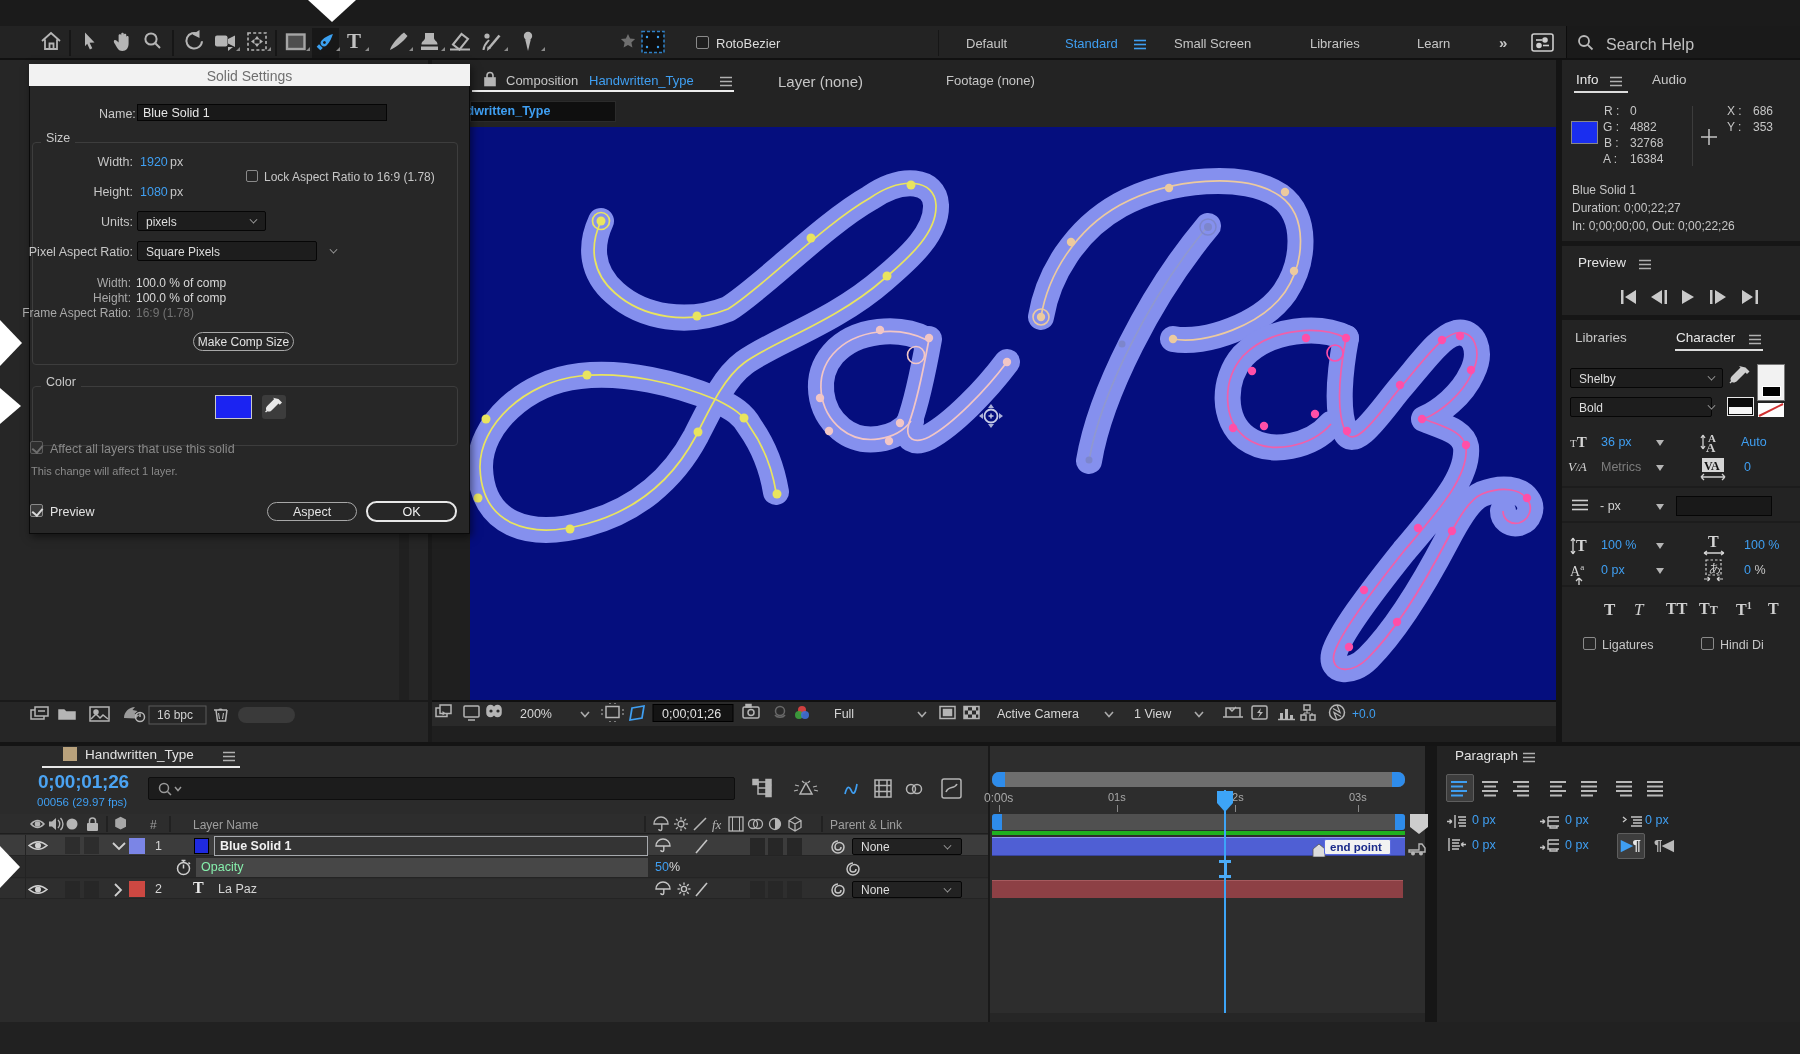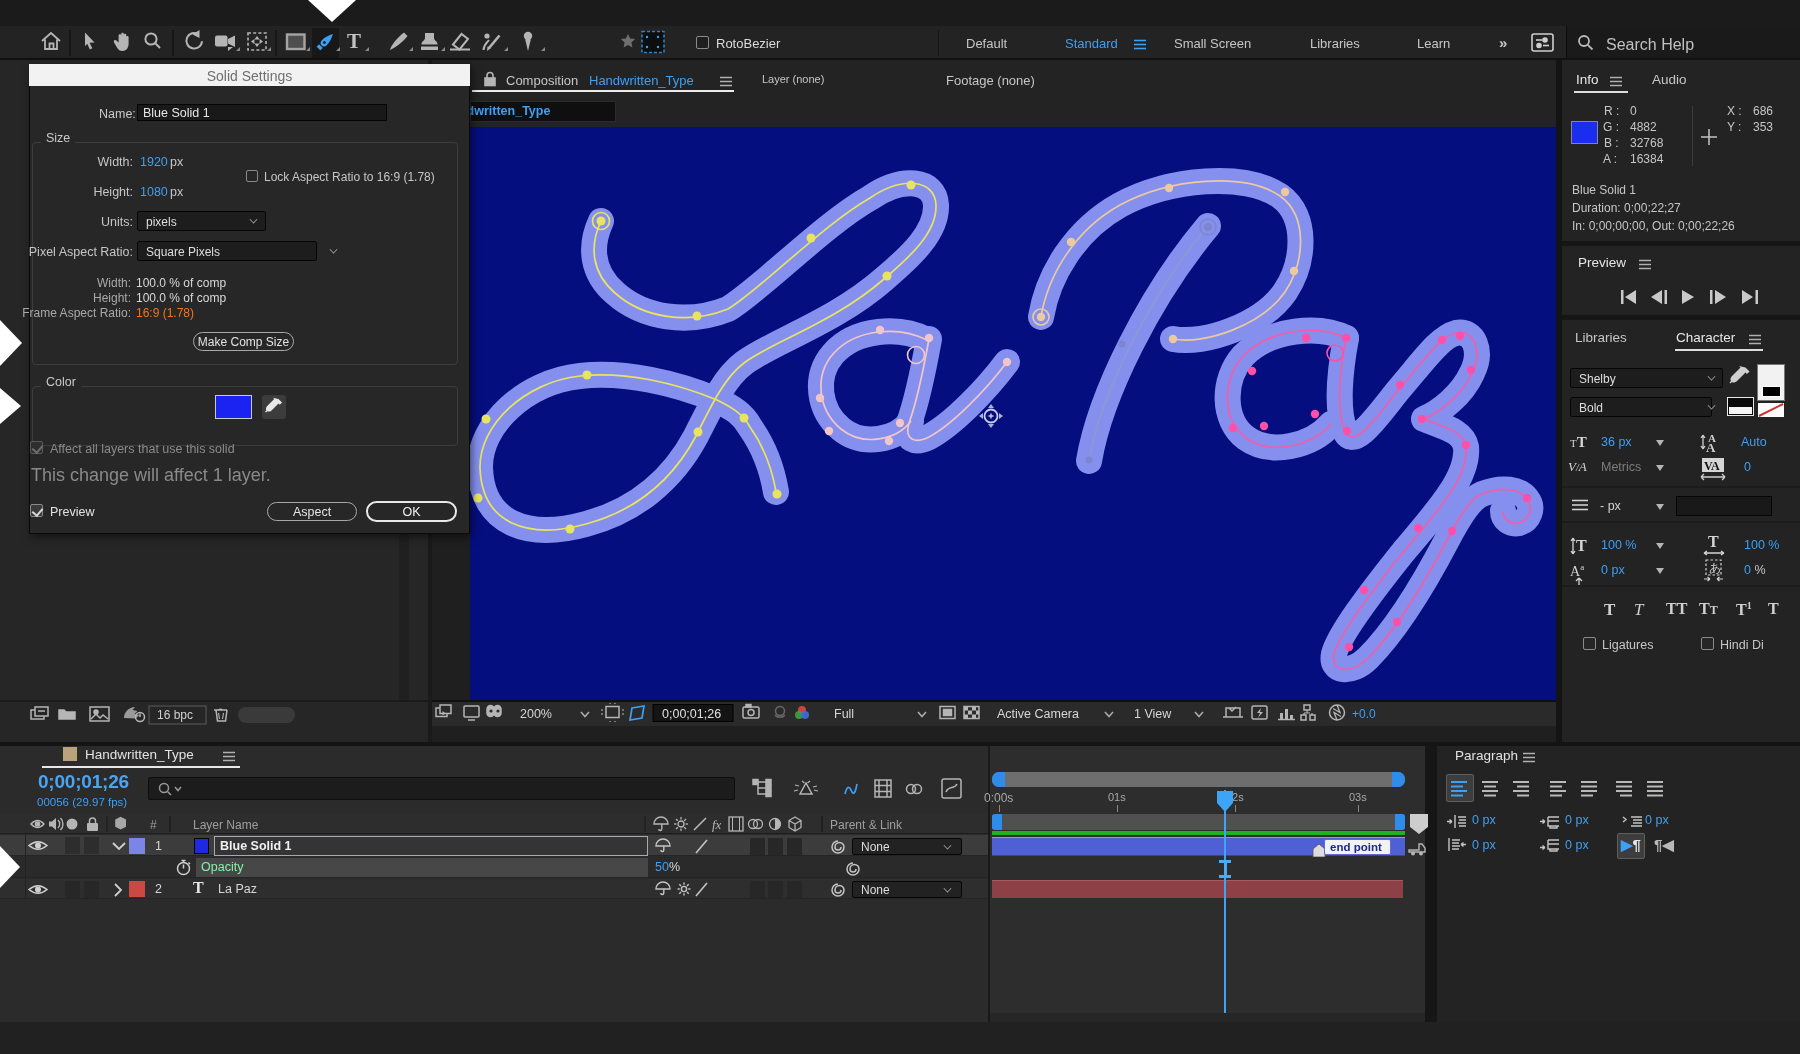--- a/index.html
+++ b/index.html
@@ -163,21 +163,21 @@
   </svg>
 <div class="t" style="left:506px;top:73px;font-size:13px">Composition</div>
 <div class="t bl" style="left:589px;top:73px;font-size:13px">Handwritten_Type</div>
 <svg class="ab" style="left:719px;top:76px" width="14" height="11">
     <g stroke="#b0b0b0" stroke-width="1.5">
       <line x1="1" y1="1.5" x2="13" y2="1.5"></line>
       <line x1="1" y1="5.5" x2="13" y2="5.5"></line>
       <line x1="1" y1="9.5" x2="13" y2="9.5"></line>
     </g>
   </svg>
-<div class="t" style="left:762px;top:73px;font-size:11px">Layer (none)</div>
+<div class="t" style="left:778px;top:73px;font-size:15px">Layer (none)</div>
 <div class="t" style="left:946px;top:73px;font-size:13px">Footage (none)</div>
 <div class="ab" style="left:472px;top:90px;width:262px;height:2px;background:#ececec"></div>
 <div class="ab" style="left:470px;top:101px;width:146px;height:21px;background:#0f0f0f;border:1px solid #2b2b2b"></div>
 <div class="t bl" style="left:452px;top:104px;font-size:12.5px;font-weight:bold">andwritten_Type</div>
 <div class="ab" style="left:432px;top:127px;width:38px;height:573px;background:#1f1f1f"></div>
 <svg class="ab" style="left:470px;top:127px" width="1086" height="573" viewBox="470 127 1086 573">
  <rect x="470" y="127" width="1086" height="573" fill="#050e7e"></rect>
 
  <g fill="none" stroke="#8590ee" stroke-width="26" stroke-linecap="round" stroke-linejoin="round">
   <path id="pL" d="M601 221 C 589 247 592 273 615 293 C 643 318 688 325 728 309 C 762 288 824 224 870 198 C 902 176 935 179 936 205 C 937 232 911 256 884 279 C 835 322 772 342 744 363 C 725 377 712 404 696 436 C 672 481 634 511 586 524 C 528 540 482 524 480 468 C 479 425 525 382 580 376 C 625 371 676 383 717 400 C 733 408 743 414 750 427 C 762 444 772 468 776 492"></path>
@@ -569,33 +569,33 @@
 <div class="t" style="left:0;top:245px;width:133px;text-align:right;font-size:12.5px">Pixel Aspect Ratio:</div>
 <div class="dd" style="left:137px;top:241px;width:180px;height:20px">
     <span class="lab">Square Pixels</span>
   </div>
 <div class="chev" style="left:330px;top:246px"></div>
 <div class="t" style="left:60px;top:276px;width:71px;text-align:right;font-size:12px;color:#a9a9a9">Width:</div>
 <div class="t" style="left:136px;top:276px;font-size:12px;color:#d9d9d9">100.0 % of comp</div>
 <div class="t" style="left:60px;top:291px;width:71px;text-align:right;font-size:12px;color:#a9a9a9">Height:</div>
 <div class="t" style="left:136px;top:291px;font-size:12px;color:#d9d9d9">100.0 % of comp</div>
 <div class="t" style="left:0;top:306px;width:131px;text-align:right;font-size:12px;color:#a9a9a9">Frame Aspect Ratio:</div>
-<div class="t" style="left:136px;top:306px;font-size:12px;color:#f97316">16:9 (1.78)</div>
+<div class="t" style="left:136px;top:306px;font-size:12px;color:#737373">16:9 (1.78)</div>
 <div class="pill" style="left:193px;top:332px;width:101px;height:19px;line-height:18px;font-size:12px">Make Comp Size</div>
 
 <div class="ab" style="left:32px;top:386px;width:426px;height:60px;border:1px solid #3d3d3d;border-radius:4px"></div>
 <div class="t" style="left:41px;top:375px;background:#272727;padding:0 5px;font-size:12.5px;color:#c9c9c9">Color</div>
 <div class="ab" style="left:215px;top:395px;width:37px;height:24px;background:#1b23f2;border:1px solid #c9c9c9"></div>
 <div class="ab" style="left:262px;top:395px;width:24px;height:24px;background:#3c3c3c;border-radius:3px"></div>
 <svg class="ab" style="left:264px;top:397px" width="20" height="20" viewBox="0 0 20 20">
     <path d="M14.5 2 l3.5 3.5 -2.2 2.2 -1.3 -1.3 -7 7 c-1.2 1.2 -3 1.6 -4.2 0.8 l-1.3 1.3 -0.9 -0.9 1.3 -1.3 c-0.8 -1.2 -0.4 -3 0.8 -4.2 l7 -7 -1.3 -1.3 Z" fill="#e8e8e8"></path>
   </svg>
 <div class="cb ck dim" style="left:30px;top:441px"></div>
 <div class="t" style="left:50px;top:442px;font-size:12.5px;color:#8a8a8a">Affect all layers that use this solid</div>
-<div class="t" style="left:31px;top:465px;font-size:18px;color:#8a8a8a">This change will affect 1 layer.</div>
+<div class="t" style="left:31px;top:465px;font-size:11px;color:#8a8a8a">This change will affect 1 layer.</div>
 <div class="cb ck" style="left:30px;top:504px;background:#3a3a3a"></div>
 <div class="t" style="left:50px;top:505px;font-size:12.5px;color:#e2e2e2">Preview</div>
 <div class="pill" style="left:267px;top:502px;width:90px;height:19px;line-height:18px">Aspect</div>
 <div class="pill" style="left:366px;top:501px;width:91px;height:21px;line-height:19px;border-width:2px;border-color:#e8e8e8;color:#f2f2f2">OK</div>
 
 <div class="ab" style="left:0;top:742px;width:1800px;height:4px;background:#141414"></div>
 <div class="ab" style="left:0;top:746px;width:1425px;height:276px;background:#2b2b2b"></div>
 <div class="ab" style="left:1425px;top:746px;width:12px;height:276px;background:#161616"></div>
 <div class="ab" style="left:1437px;top:746px;width:363px;height:276px;background:#232323"></div>
 <div class="ab" style="left:0;top:1022px;width:1800px;height:32px;background:#212121"></div>

